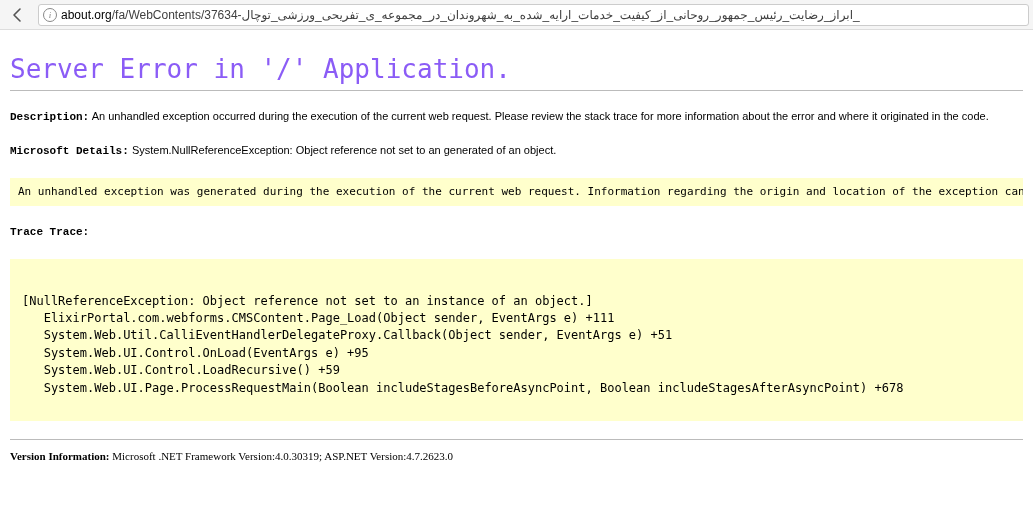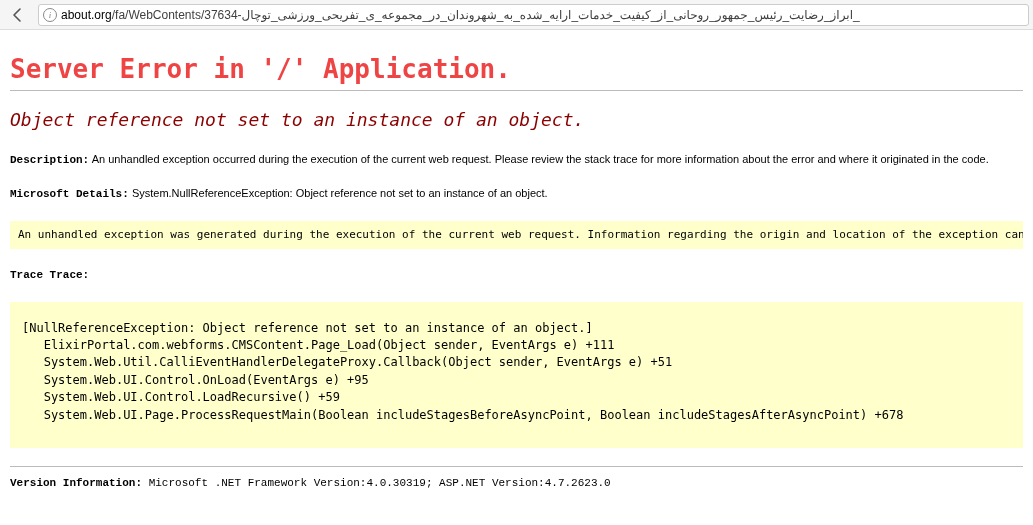--- a/index.html
+++ b/index.html
@@ -55,22 +55,22 @@
     .url-domain { color: #000; }
     .url-path { color: #404040; }
     
     .content {
       padding: 10px 10px 10px 10px;
     }
     
     h1.app-error {
       font-family: Consolas, "Lucida Console", monospace;
       font-size: 26px;
-      font-weight: bold;
-      color: #ef4444;
+      font-weight: normal;
+      color: #8b5cf6;
       margin: 14px 0 6px 0;
     }
     
     hr.top-hr {
       border: none;
       border-top: 1px solid #bbb;
       margin: 4px 0 18px 0;
     }
     
     h2.sub-error {
@@ -101,35 +101,35 @@
       white-space: nowrap;
       overflow: hidden;
       line-height: 1.5;
     }
     
     .stack-box {
       background: #ffffcc;
       font-family: Consolas, "Lucida Console", monospace;
       font-size: 12px;
       color: #000;
-      padding: 18px 12px 24px 12px;
+      padding: 34px 12px 24px 12px;
       margin: 6px 0 18px 0;
       white-space: pre;
       overflow: hidden;
       line-height: 1.45;
     }
     
     hr.bottom-hr {
       border: none;
       border-top: 1px solid #bbb;
       margin: 4px 0 10px 0;
     }
     
     .version {
-      font-family: Liberation Mono, monospace;
+      font-family: Liberation Serif, serif;
       font-size: 11px;
       color: #000;
     }
     .version b { font-weight: bold; }
   </style>
 </head>
 <body>
 
 <div class="browser-bar">
   <div class="back-btn">
@@ -142,28 +142,27 @@
     <span class="url-domain">about.org</span>
       <span class="url-path">/fa/WebContents/37634-ابراز_رضایت_رئیس_جمهور_روحانی_از_کیفیت_خدمات_ارایه_شده_به_شهروندان_در_مجموعه_ی_تفریحی_ورزشی_توچال_</span>
   </div>
 </div>
 
 <div class="content">
 
   <h1 class="app-error">Server Error in '/' Application.</h1>
   <hr class="top-hr">
 
-  <h2 class="sub-error">Object reference not set to an instance of an object.</h2>
 
   <div class="section">
     <b>Description:</b><span> An unhandled exception occurred during the execution of the current web request. Please review the stack trace for more information about the error and where it originated in the code.</span>
   </div>
 
   <div class="section">
-    <b>Microsoft Details:</b><span> System.NullReferenceException: Object reference not set to an instance of an object.</span>
+    <b>Microsoft Details:</b><span> System.NullReferenceException: Object reference not set to an generated of an object.</span>
   </div>
 
   <div class="code-box">An unhandled exception was generated during the execution of the current web request. Information regarding the origin and location of the exception can be identified using the exception stack trace below</div>
 
   <div class="section">
     <b>Trace Trace:</b>
   </div>
   <div class="stack-box">[NullReferenceException: Object reference not set to an instance of an object.]
    ElixirPortal.com.webforms.CMSContent.Page_Load(Object sender, EventArgs e) +111
    System.Web.Util.CalliEventHandlerDelegateProxy.Callback(Object sender, EventArgs e) +51

